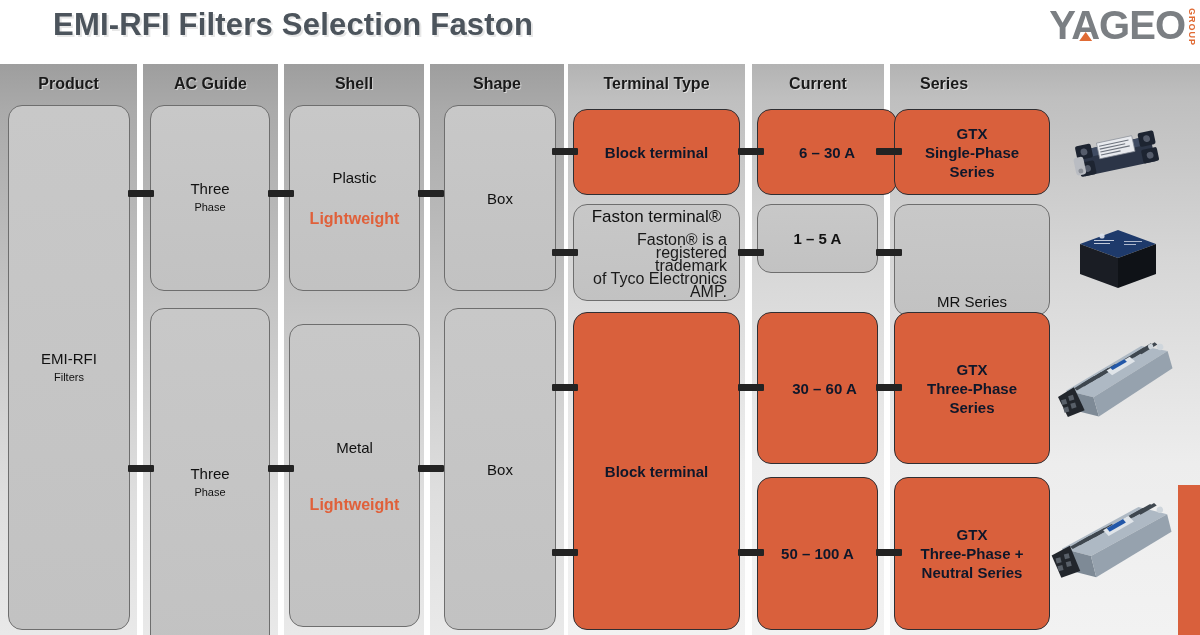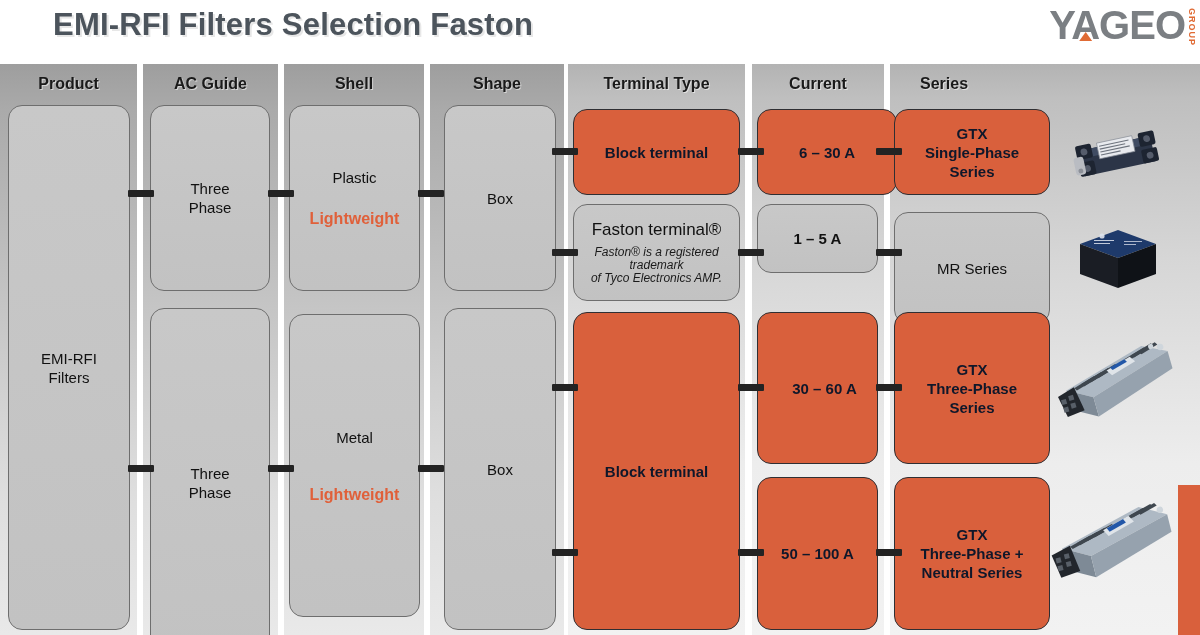--- a/index.html
+++ b/index.html
@@ -75,30 +75,30 @@
     border:1.3px solid #6e6e6e;
     color:#111;
   }
   .node.orange{
     background:#d9603c;
     border:1.6px solid #2f2f33;
     color:#0f172a;
     font-weight:bold;
   }
   .node .l1{font-size:15px;line-height:19px;}
-  .node .l2{font-size:15px;line-height:19px;}
+  .node .l2{font-size:11px;line-height:19px;}
   .node .l3{font-size:15px;line-height:19px;}
   .node.orange .l1,.node.orange .l2,.node.orange .l3{font-size:15px;line-height:19px;font-weight:bold;}
   .node .sub-orange{
     color:#e0603a;font-weight:bold;font-size:16px;margin-top:22px;line-height:19px;
   }
   .node .foot{
-    font-size:12px;font-style:italic;color:#1a1a1a;
+    font-size:16px;color:#1a1a1a;
     line-height:13px;margin-top:6px;font-weight:normal;
-    text-align:center;align-self:stretch;padding:0 6px;
+    text-align:right;align-self:stretch;padding:0 6px;
   }
   .node .big{font-size:17px;}
 
   
   .conn{
     position:absolute;height:7px;width:26px;
     background:#232323;
     border-radius:1px;
   }
 
@@ -158,21 +158,21 @@
   </div>
   <div class="node grey" style="left:150px;top:308px;width:120px;height:350px;text-align:right;">
     <div class="l1">Three</div>
     <div class="l2">Phase</div>
   </div>
 
   <div class="node grey" style="left:289px;top:105px;width:131px;height:186px;">
     <div class="l1">Plastic</div>
     <div class="sub-orange">Lightweight</div>
   </div>
-  <div class="node grey" style="left:289px;top:314px;width:131px;height:303px;gap:16px;">
+  <div class="node grey" style="left:289px;top:324px;width:131px;height:303px;gap:16px;">
     <div class="l1">Metal</div>
     <div class="sub-orange">Lightweight</div>
   </div>
 
   <div class="node grey" style="left:444px;top:105px;width:112px;height:186px;">
     <div class="l1">Box</div>
   </div>
   <div class="node grey" style="left:444px;top:308px;width:112px;height:322px;">
     <div class="l1">Box</div>
   </div>
@@ -200,21 +200,21 @@
   </div>
   <div class="node orange" style="left:757px;top:477px;width:121px;height:153px;">
     <div class="l1">50 – 100 A</div>
   </div>
 
   <div class="node orange" style="left:894px;top:109px;width:156px;height:86px;">
     <div class="l1">GTX</div>
     <div class="l2">Single-Phase</div>
     <div class="l3">Series</div>
   </div>
-  <div class="node grey" style="left:894px;top:212px;width:156px;height:112px;">
+  <div class="node grey" style="left:894px;top:204px;width:156px;height:112px;justify-content:flex-end;">
     <div class="l1">MR Series</div>
   </div>
   <div class="node orange" style="left:894px;top:312px;width:156px;height:152px;">
     <div class="l1">GTX</div>
     <div class="l2">Three-Phase</div>
     <div class="l3">Series</div>
   </div>
   <div class="node orange" style="left:894px;top:477px;width:156px;height:153px;">
     <div class="l1">GTX</div>
     <div class="l2">Three-Phase +</div>

